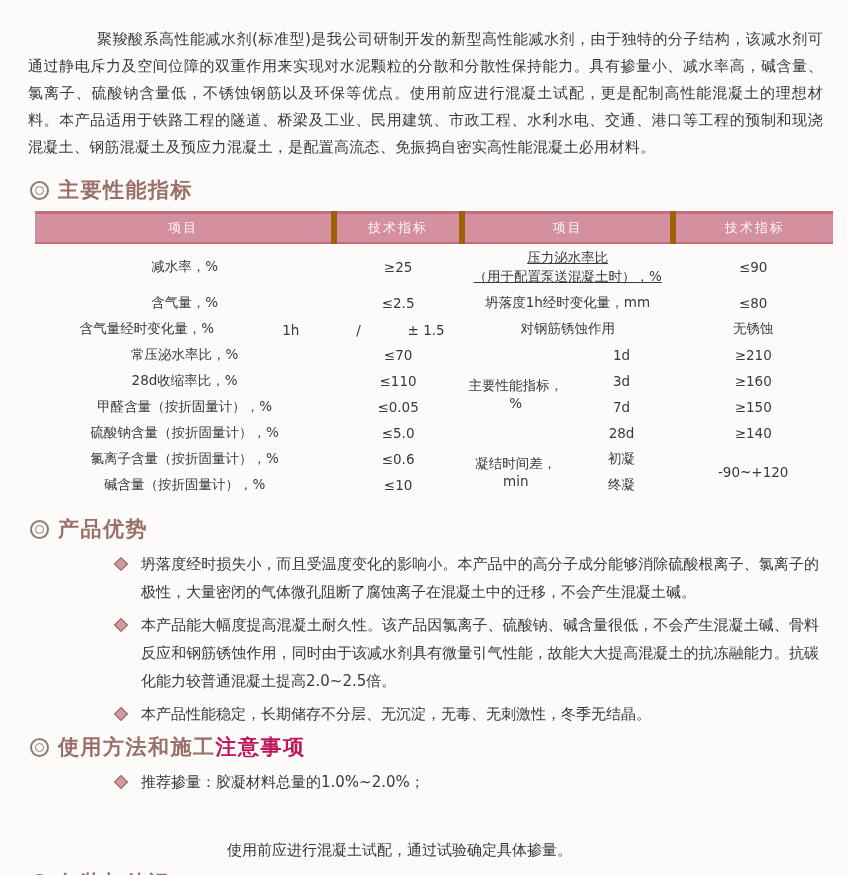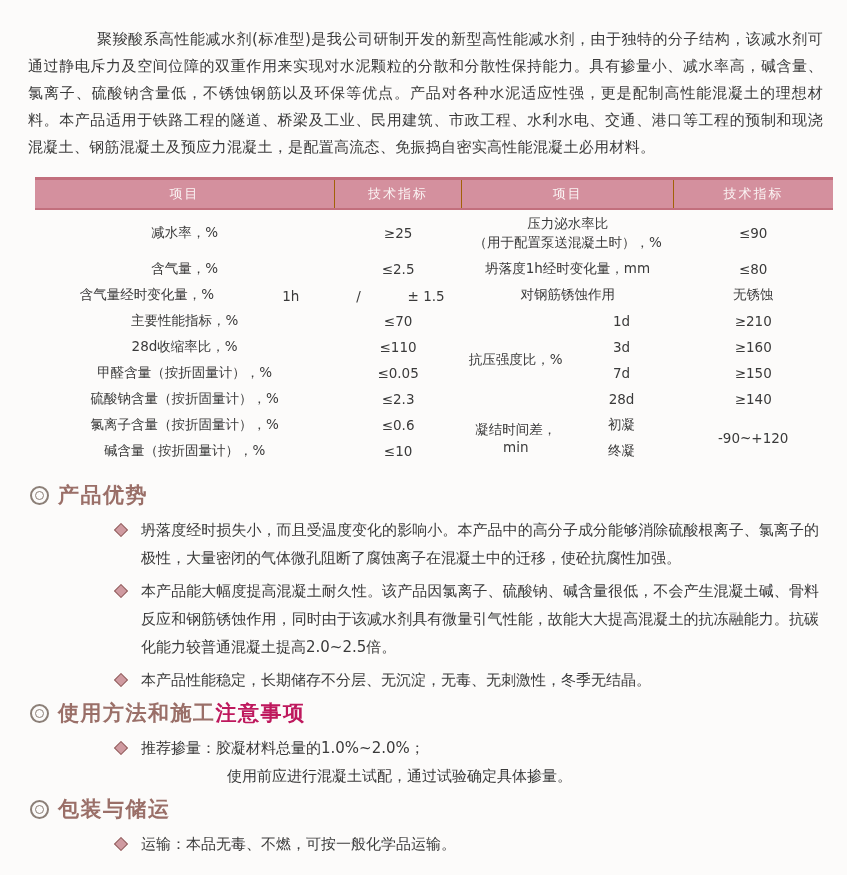--- a/index.html
+++ b/index.html
@@ -34,54 +34,58 @@
   }
 
   
   table.perf{
     width:798px;border-collapse:collapse;table-layout:fixed;
     font-size:13.5px;margin:0 0 18px 7px;
   }
   table.perf th{
     background:#d4909e;color:#fbf4f4;font-weight:normal;font-size:13px;
     height:26px;border-top:3px solid #c26f7d;border-bottom:2px solid #c26f7d;
-    border-left:1px solid #a16207;letter-spacing:2px;
+    border-left:6px solid #a16207;letter-spacing:2px;
   }
   table.perf th:first-child{border-left:none;}
   table.perf td{
     text-align:center;vertical-align:middle;height:24px;padding:1px 2px;
   }
   table.perf tr.tall td{height:44px;}
-  .two-line span{display:block;line-height:19px;}
+  .two-line span{display:block;line-height:19px;text-decoration:underline;}
   .gasrow{display:flex;align-items:flex-end;width:100%;}
   .gasrow .gaslabel{flex:0 0 52%;text-align:center;}
   .gasrow .gastok{flex:1;text-align:center;}
 
   
   .blist{margin:0 0 6px 0;}
   .bullet{
     display:flex;align-items:flex-start;gap:15px;
     margin:0 6px 5px 88px;font-size:15px;line-height:28px;text-align:justify;
   }
   .diamond{
     flex:0 0 auto;width:8px;height:8px;margin-top:9px;
     background:#cf9aa0;border:1.5px solid #91605f;
     transform:rotate(45deg);
   }
   .bullet .btext{flex:1;}
   .usage-line .btext{display:flex;flex-wrap:wrap;flex-direction:column;}
-  .usage-line .gap-right{margin-left:86px;}
+  .usage-line .gap-right{margin-left:86px;margin-top:40px;}
 </style>
 </head>
 <body>
 
 <div class="page">
 
-  <p class="intro">聚羧酸系高性能减水剂(标准型)是我公司研制开发的新型高性能减水剂，由于独特的分子结构，该减水剂可通过静电斥力及空间位障的双重作用来实现对水泥颗粒的分散和分散性保持能力。具有掺量小、减水率高，碱含量、氯离子、硫酸钠含量低，不锈蚀钢筋以及环保等优点。产品对各种水泥适应性强，更是配制高性能混凝土的理想材料。本产品适用于铁路工程的隧道、桥梁及工业、民用建筑、市政工程、水利水电、交通、港口等工程的预制和现浇混凝土、钢筋混凝土及预应力混凝土，是配置高流态、免振捣自密实高性能混凝土必用材料。</p>
-
+  <p class="intro">聚羧酸系高性能减水剂(标准型)是我公司研制开发的新型高性能减水剂，由于独特的分子结构，该减水剂可通过静电斥力及空间位障的双重作用来实现对水泥颗粒的分散和分散性保持能力。具有掺量小、减水率高，碱含量、氯离子、硫酸钠含量低，不锈蚀钢筋以及环保等优点。使用前应进行混凝土试配，更是配制高性能混凝土的理想材料。本产品适用于铁路工程的隧道、桥梁及工业、民用建筑、市政工程、水利水电、交通、港口等工程的预制和现浇混凝土、钢筋混凝土及预应力混凝土，是配置高流态、免振捣自密实高性能混凝土必用材料。</p>
+
+  <h2 class="sec">
+    <span class="ring"></span>
+    <span>主要性能指标</span>
+  </h2>
 
   <table class="perf">
     <colgroup>
       <col style="width:37.5%">
         <col style="width:16%">
         <col style="width:13.5%">
         <col style="width:13%">
         <col style="width:20%">
     </colgroup>
     <thead>
@@ -114,41 +118,41 @@
             <span class="gaslabel">含气量经时变化量，%</span>
             <span class="gastok">1h</span>
             <span class="gastok">/</span>
             <span class="gastok">± 1.5</span>
           </div>
         </td>
         <td colspan="2">对钢筋锈蚀作用</td>
         <td>无锈蚀</td>
       </tr>
       <tr>
-        <td>主要性能指标，%</td>
+        <td>常压泌水率比，%</td>
         <td>≤70</td>
-        <td rowspan="4">抗压强度比，%</td>
+        <td rowspan="4">主要性能指标，%</td>
         <td>1d</td>
         <td>≥210</td>
       </tr>
       <tr>
         <td>28d收缩率比，%</td>
         <td>≤110</td>
         <td>3d</td>
         <td>≥160</td>
       </tr>
       <tr>
         <td>甲醛含量（按折固量计），%</td>
         <td>≤0.05</td>
         <td>7d</td>
         <td>≥150</td>
       </tr>
       <tr>
         <td>硫酸钠含量（按折固量计），%</td>
-        <td>≤2.3</td>
+        <td>≤5.0</td>
         <td>28d</td>
         <td>≥140</td>
       </tr>
       <tr>
         <td>氯离子含量（按折固量计），%</td>
         <td>≤0.6</td>
         <td rowspan="2">凝结时间差，min</td>
         <td>初凝</td>
         <td rowspan="2">-90~+120</td>
       </tr>
@@ -161,21 +165,21 @@
   </table>
 
   <h2 class="sec">
     <span class="ring"></span>
     <span>产品优势</span>
   </h2>
 
   <div class="blist">
     <div class="bullet">
       <span class="diamond"></span>
-      <span class="btext">坍落度经时损失小，而且受温度变化的影响小。本产品中的高分子成分能够消除硫酸根离子、氯离子的极性，大量密闭的气体微孔阻断了腐蚀离子在混凝土中的迁移，使砼抗腐性加强。</span>
+      <span class="btext">坍落度经时损失小，而且受温度变化的影响小。本产品中的高分子成分能够消除硫酸根离子、氯离子的极性，大量密闭的气体微孔阻断了腐蚀离子在混凝土中的迁移，不会产生混凝土碱。</span>
     </div>
     <div class="bullet">
       <span class="diamond"></span>
       <span class="btext">本产品能大幅度提高混凝土耐久性。该产品因氯离子、硫酸钠、碱含量很低，不会产生混凝土碱、骨料反应和钢筋锈蚀作用，同时由于该减水剂具有微量引气性能，故能大大提高混凝土的抗冻融能力。抗碳化能力较普通混凝土提高2.0~2.5倍。</span>
     </div>
     <div class="bullet">
       <span class="diamond"></span>
       <span class="btext">本产品性能稳定，长期储存不分层、无沉淀，无毒、无刺激性，冬季无结晶。</span>
     </div>
   </div>

